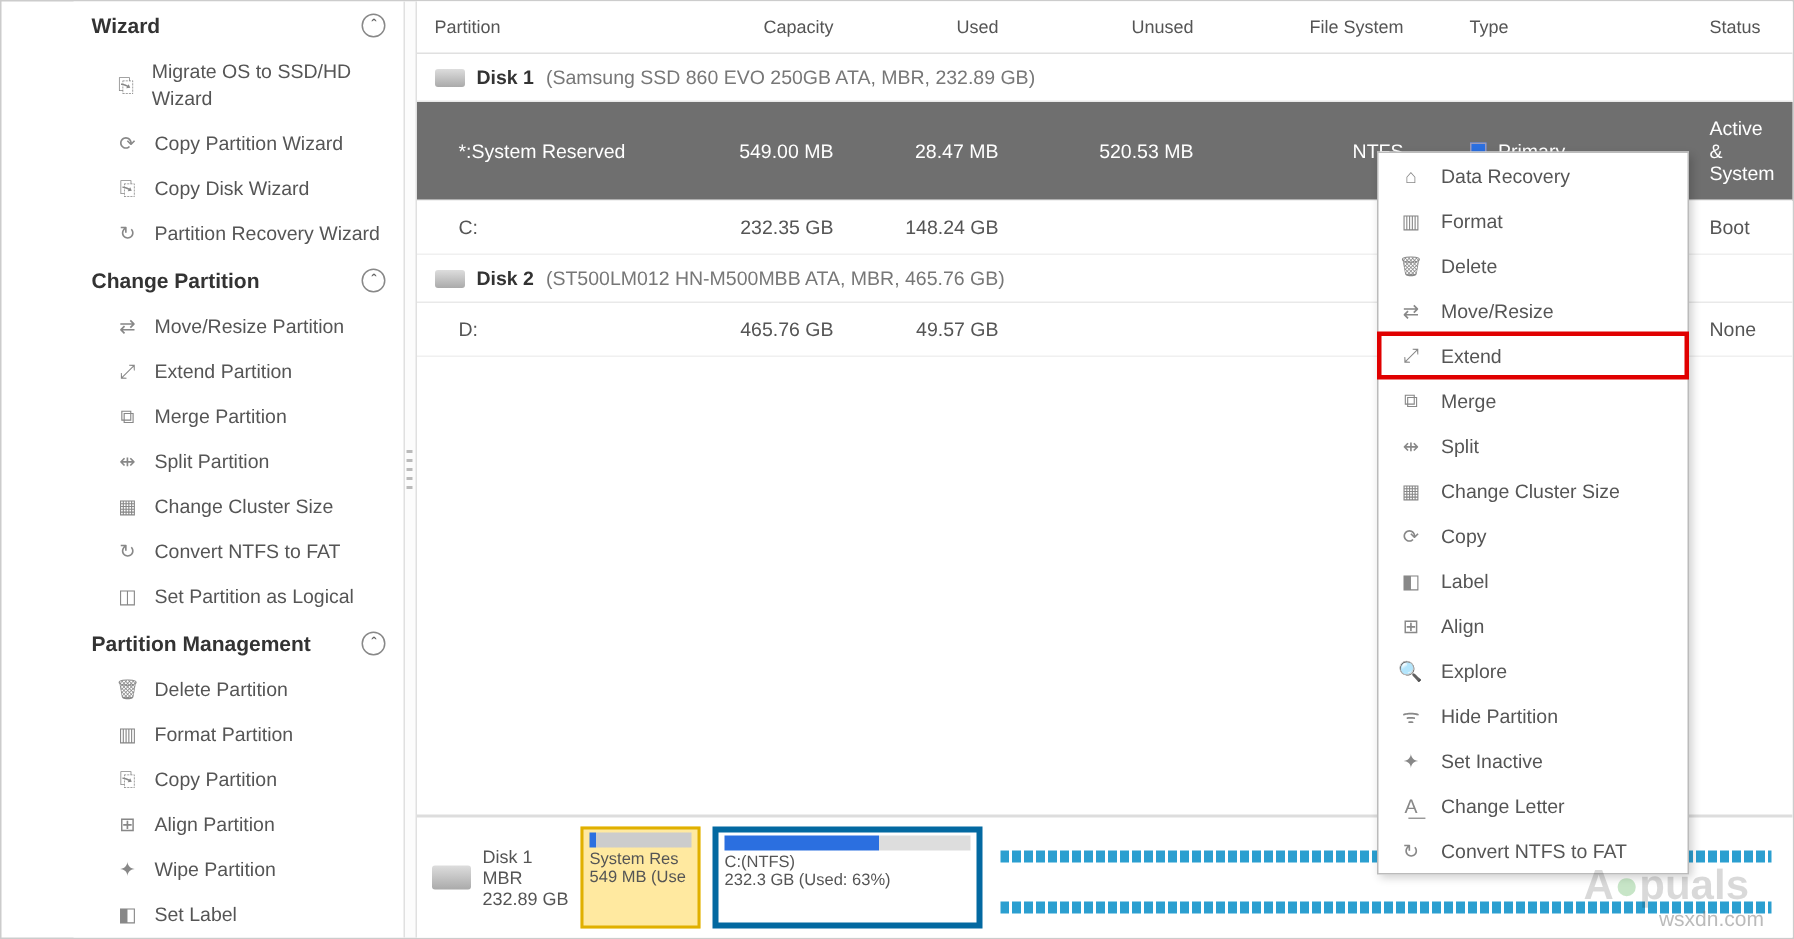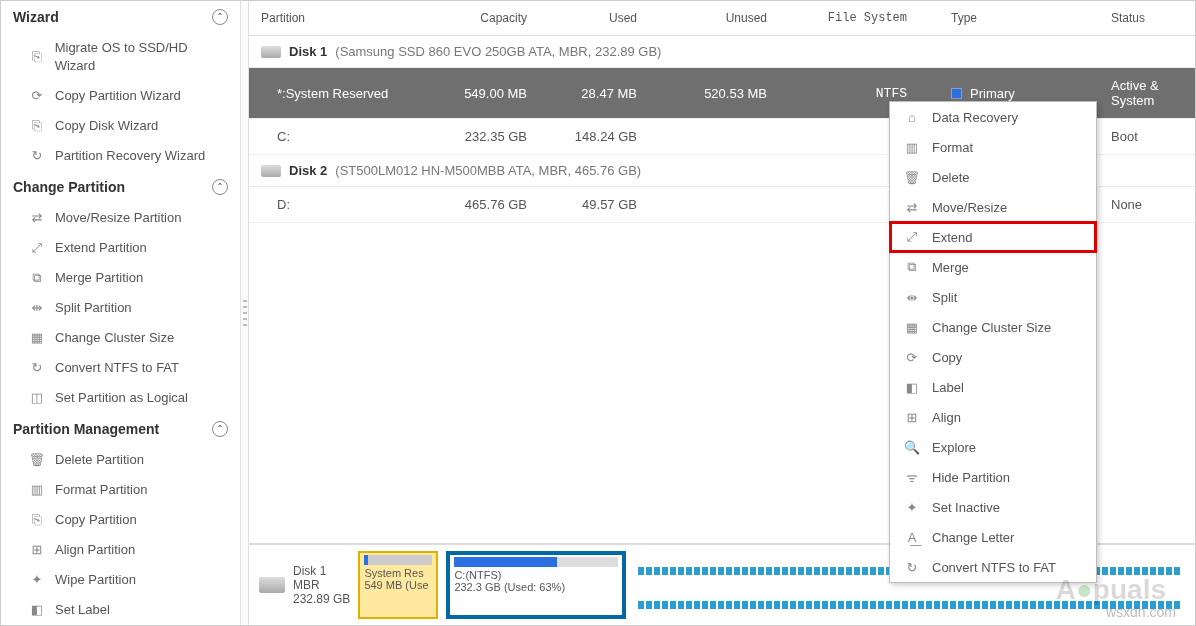--- a/index.html
+++ b/index.html
@@ -1,33 +1,33 @@
 <!DOCTYPE html>
 <html><head>
 <meta charset="utf-8">
 <style>
 * { margin: 0; padding: 0; box-sizing: border-box; font-family: Arial, sans-serif; }
 body { width: 1196px; height: 626px; background: #fff; overflow: hidden; position: relative; }
-.container { display: flex; width: 100%; height: 100%; border: 1px solid #ccc; }
+.container { display: flex; width: 100%; height: 100%; border: 1px solid #ccc; padding-left: 48px; }
 .sidebar { width: 240px; background: #fff; border-right: 1px solid #e0e0e0; overflow-y: auto; font-size: 13px; }
 .side-header { display: flex; align-items: center; justify-content: space-between; padding: 8px 12px; font-weight: bold; color: #333; font-size: 14px; }
 .side-header .chev { width: 16px; height: 16px; border: 1px solid #888; border-radius: 50%; display: flex; align-items: center; justify-content: center; font-size: 10px; color: #666; }
 .side-item { display: flex; align-items: center; padding: 6px 12px 6px 28px; color: #555; cursor: pointer; gap: 10px; line-height: 18px; }
 .side-item .si-icon { width: 16px; height: 16px; display: flex; align-items: center; justify-content: center; color: #888; font-size: 13px; }
 .splitter { width: 8px; background: #fcfcfc; border-right: 1px solid #e0e0e0; display:flex; align-items:center; justify-content:center; }
 .grip { width:4px; height:26px; display:flex; flex-direction:column; justify-content:space-between;}
 .grip span{height:2px;width:4px;background:#bbb;}
 .main { flex: 1; display: flex; flex-direction: column; background: #fff; position: relative; }
 .table-head { display: flex; border-bottom: 1px solid #e0e0e0; background: #fff; font-size: 12px; color: #555; }
 .th, .td { padding: 10px 12px; }
 .col-part { flex: 0 0 170px; }
 .col-cap { flex: 0 0 120px; text-align: right; }
 .col-used { flex: 0 0 110px; text-align: right; }
 .col-unused { flex: 0 0 130px; text-align: right; }
-.col-fs { flex: 0 0 140px; text-align: right; font-family: Liberation Mono, monospace; }
+.col-fs { flex: 0 0 140px; text-align: right; }
 .col-type { flex: 0 0 180px; padding-left: 32px; }
 .col-status { flex: 1; }
 .tbody { font-size: 13px; color: #555; }
 .disk-row { display: flex; align-items: center; padding: 8px 12px; gap: 8px; border-bottom: 1px solid #e9e9e9; }
 .disk-icon { width: 20px; height: 12px; background: linear-gradient(#ddd,#aaa); border-radius: 2px; }
 .disk-name { font-weight: bold; color: #333; }
 .disk-info { color: #777; }
 .part-row { display: flex; align-items: center; font-size: 13px; color: #555; border-bottom: 1px solid #f0f0f0; }
 .part-row.selected { background: #6f6f6f; color: #fff; }
 .part-row .col-type { display:flex; align-items:center; gap:8px;}

